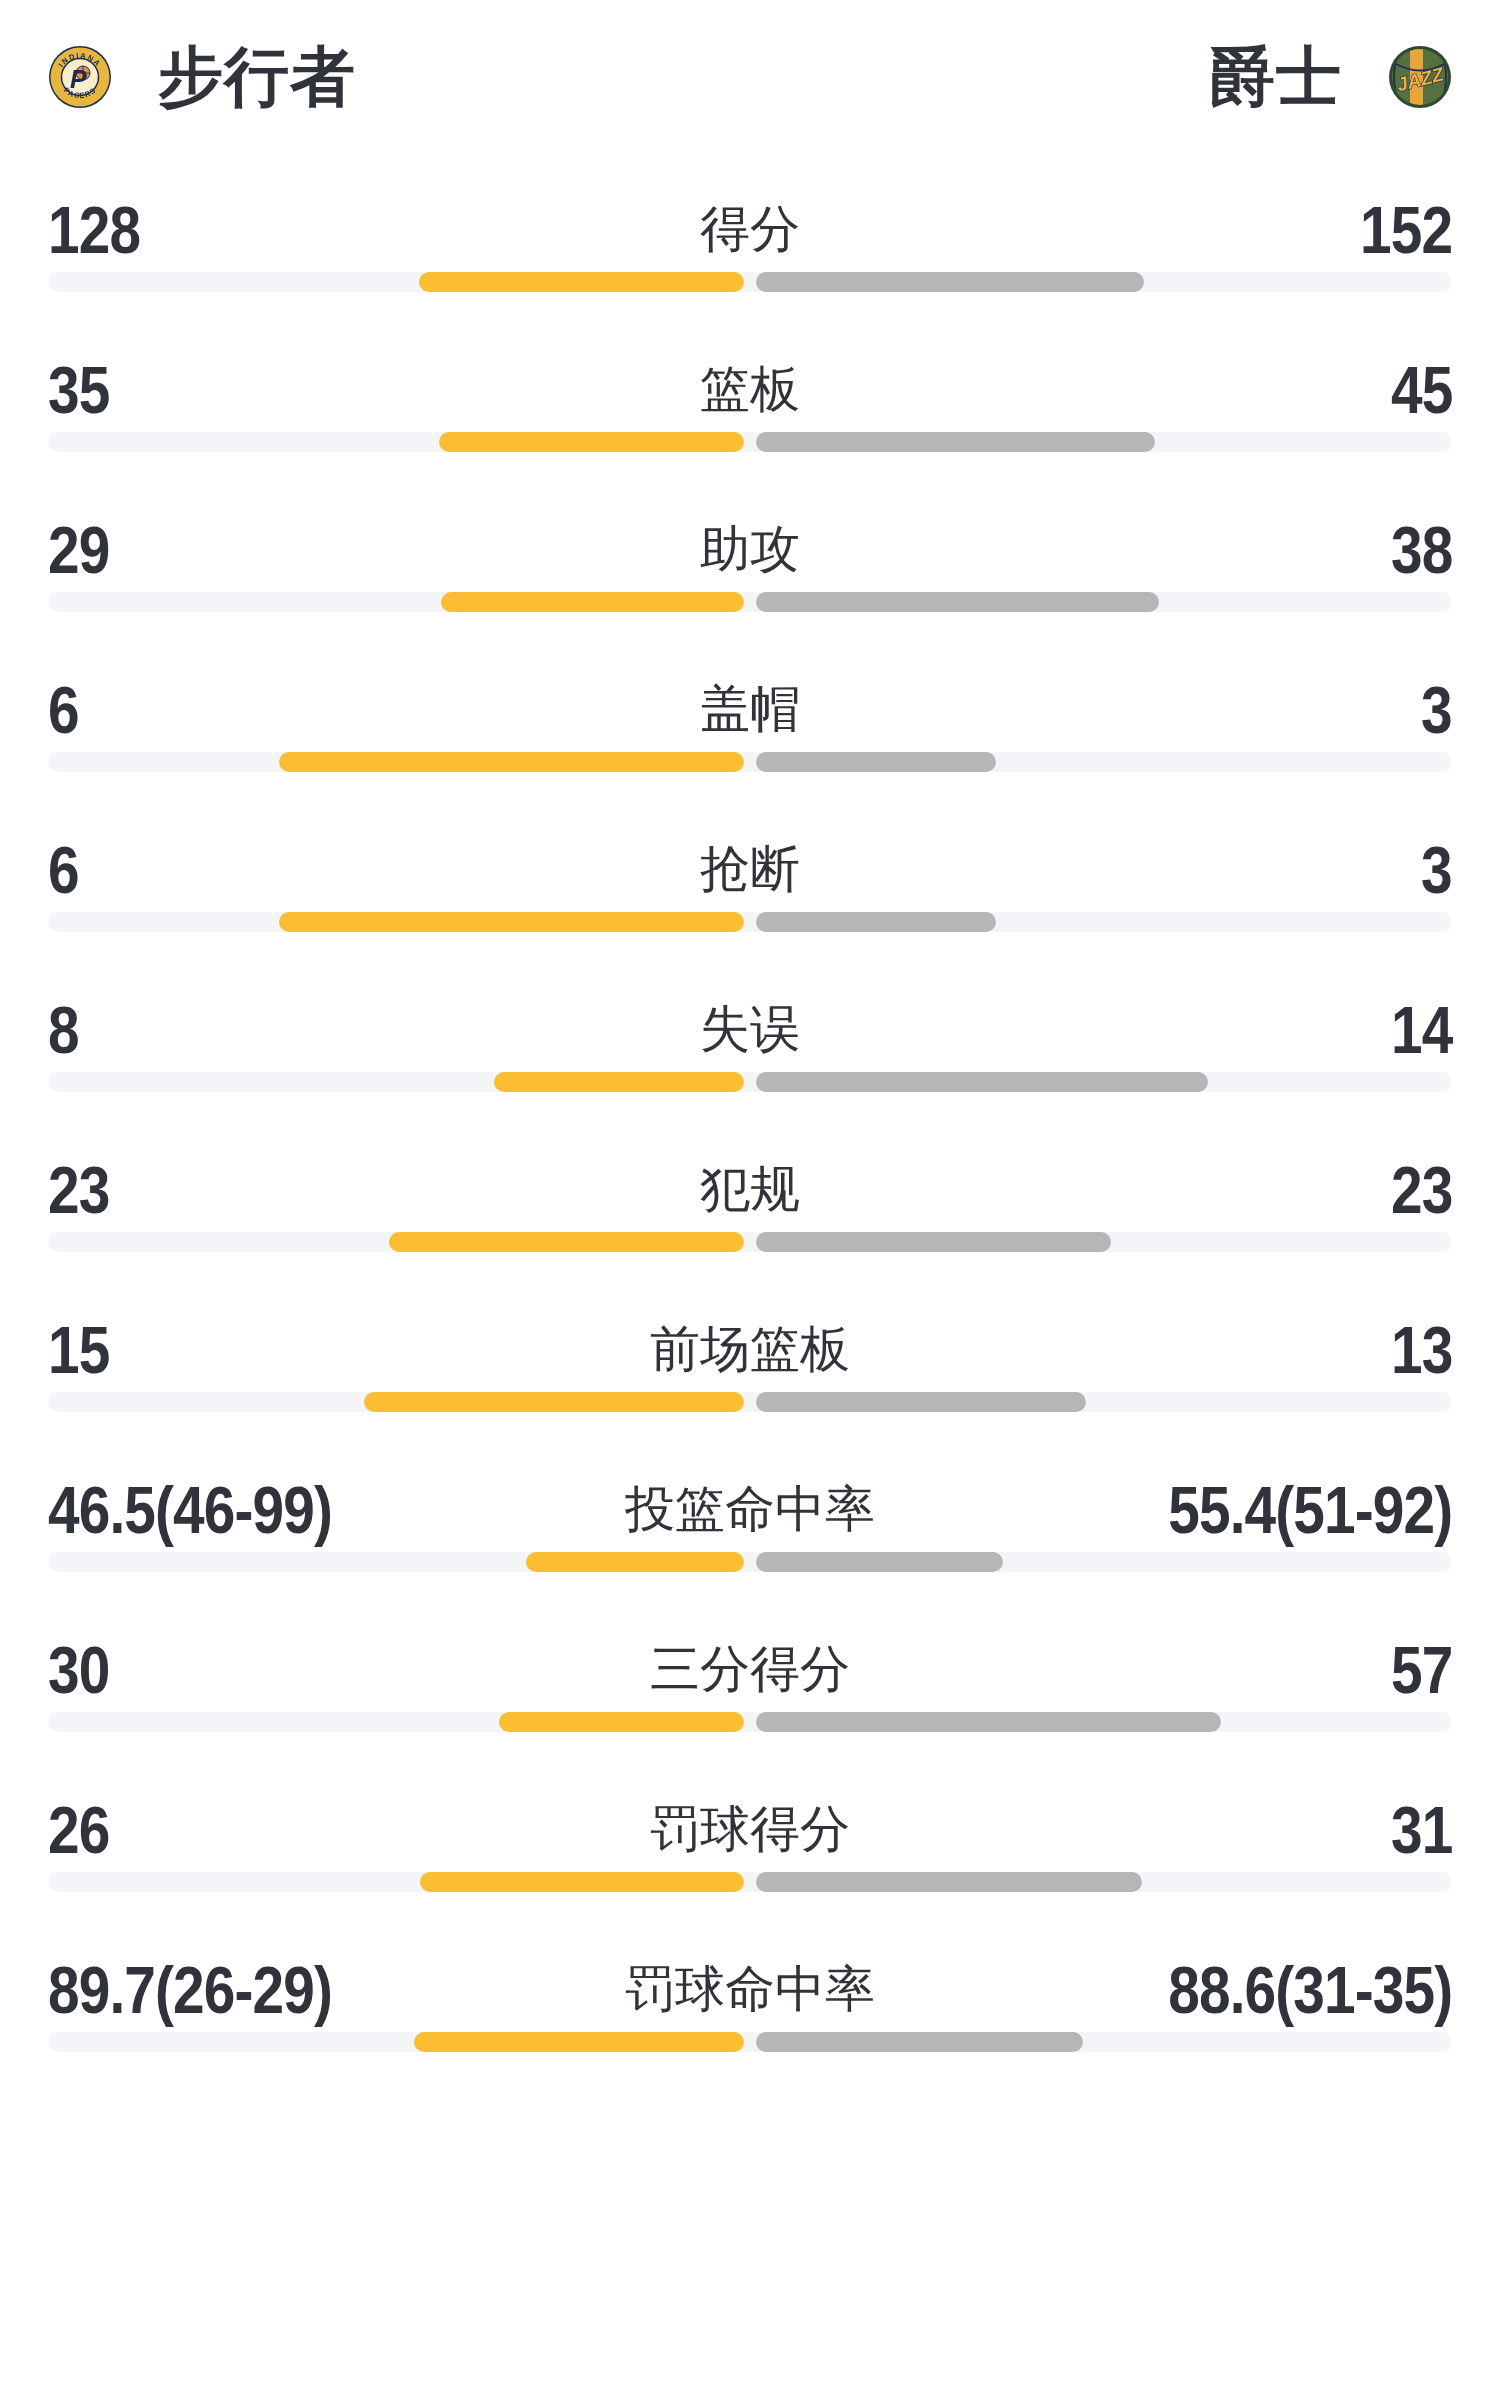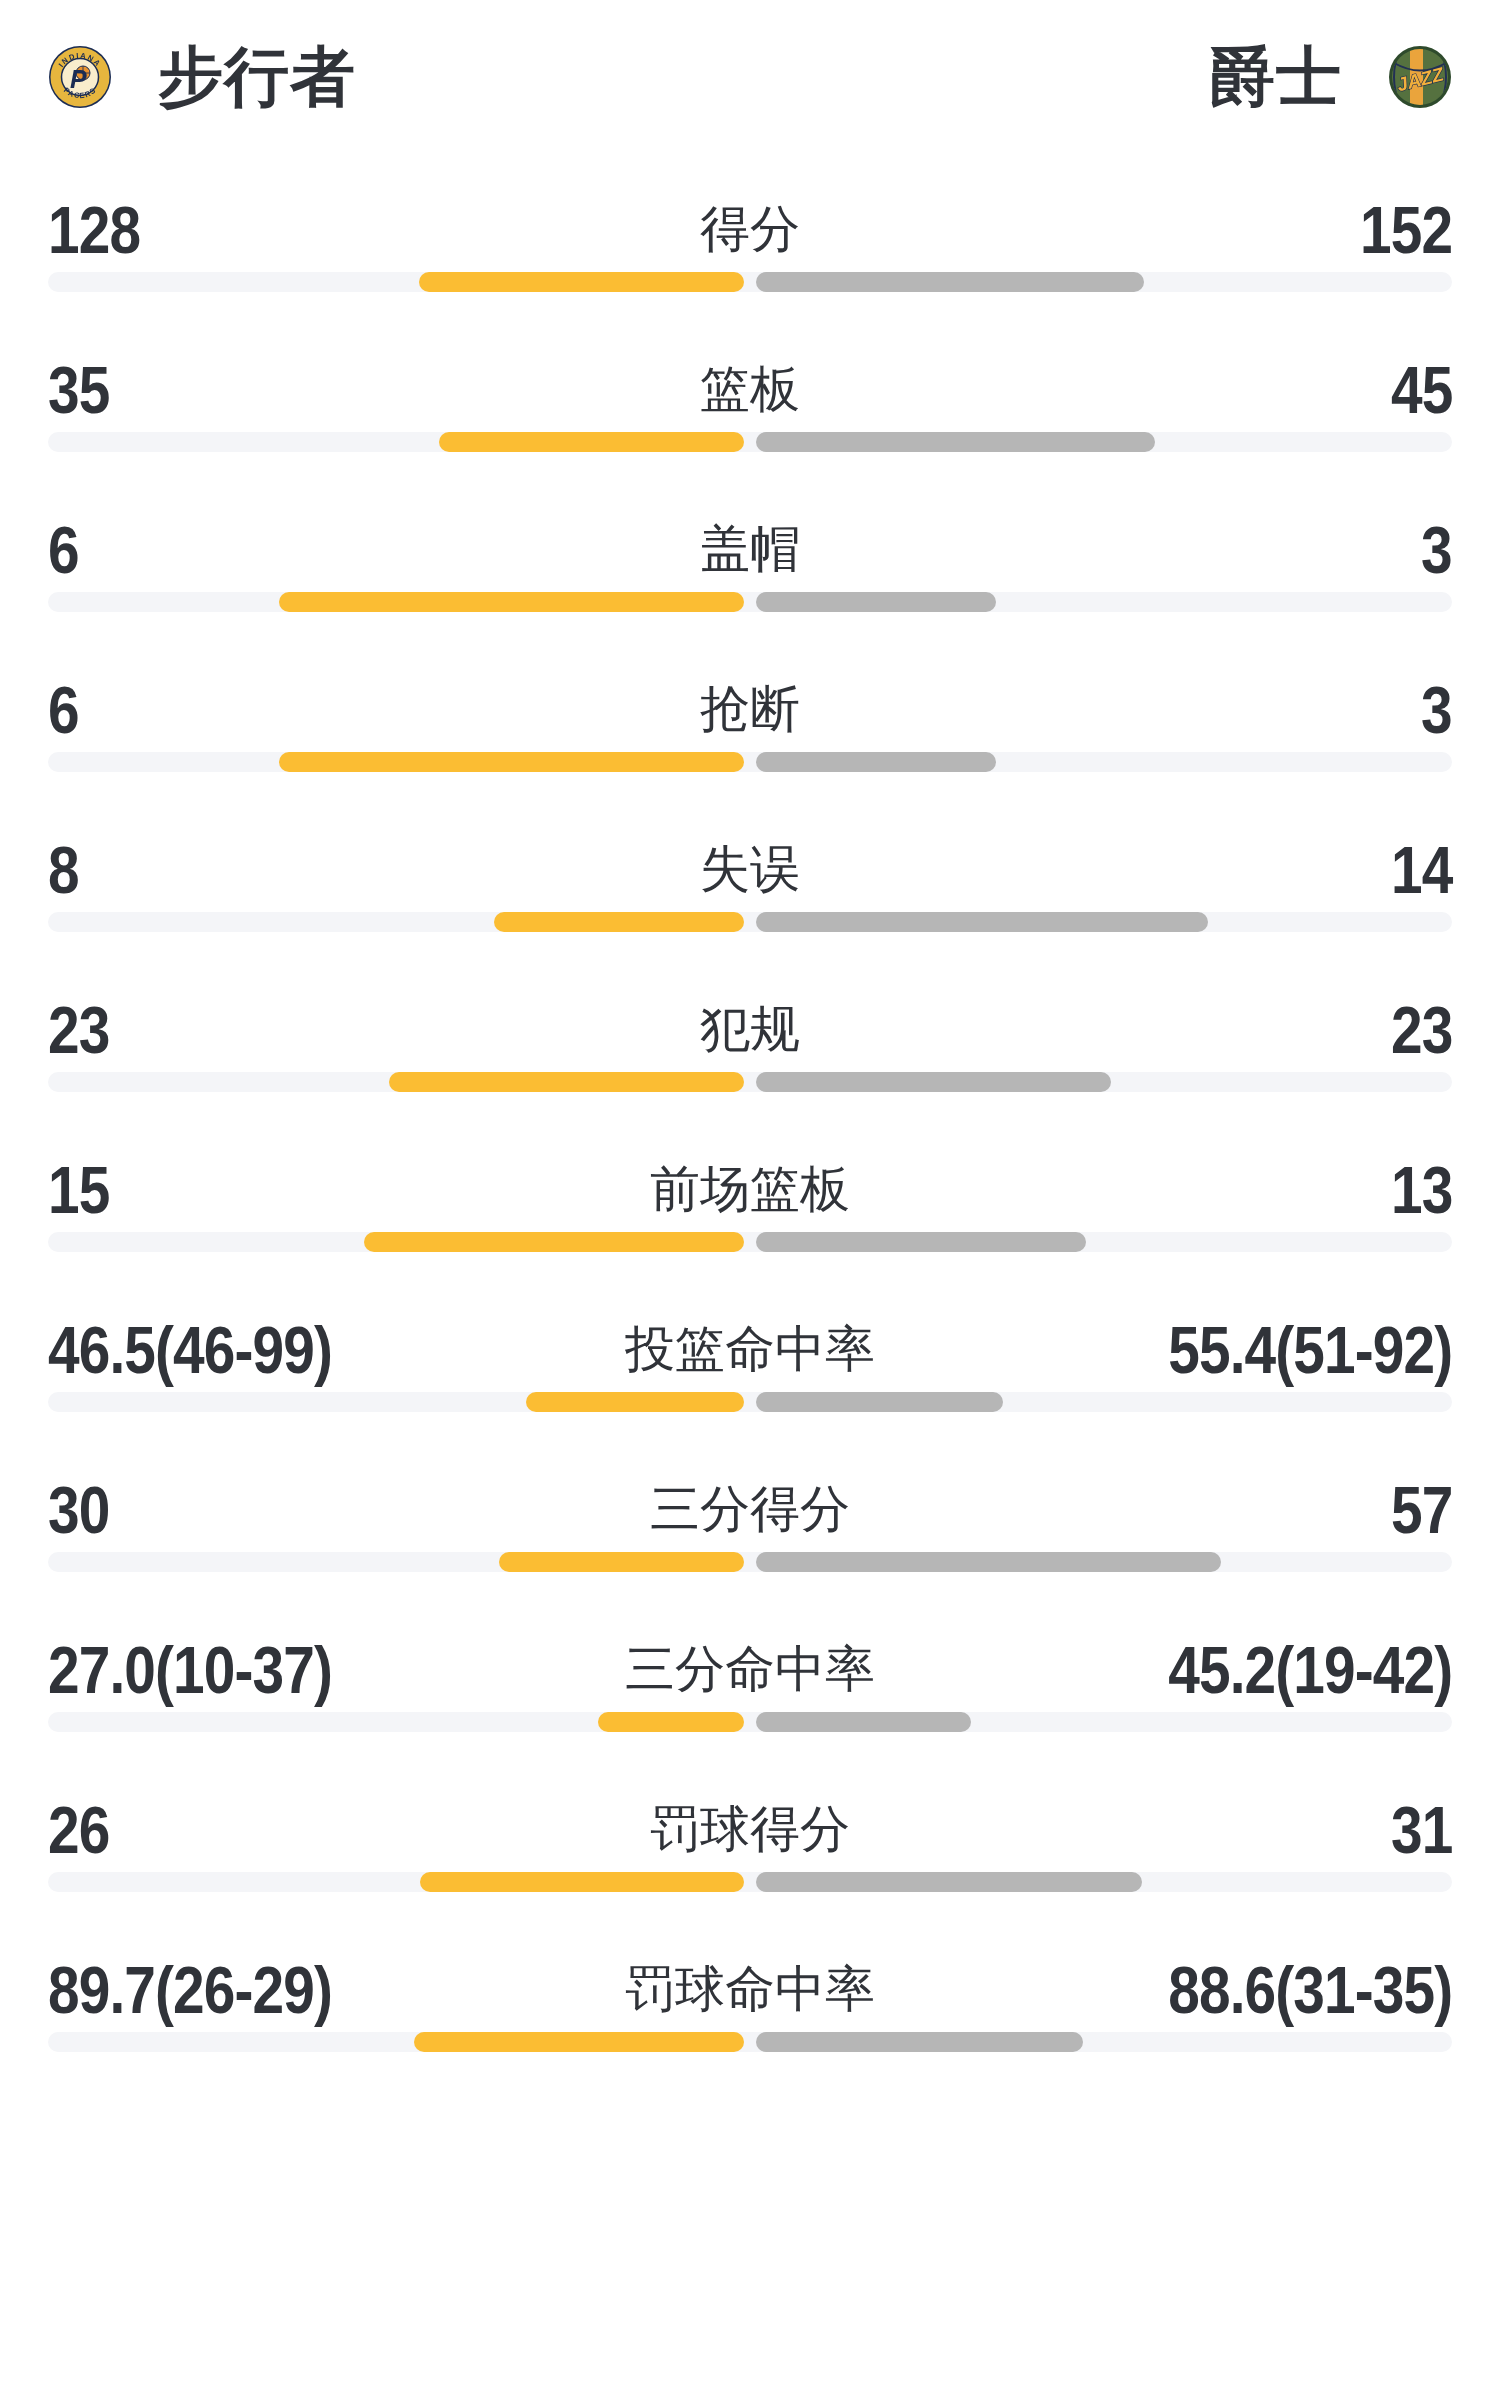--- a/index.html
+++ b/index.html
@@ -100,20 +100,31 @@
         <span class="num left">35</span>
         <span class="label">篮板</span>
         <span class="num right">45</span>
       </div>
       <div class="track">
         <div class="bar home" style="width: 305px;"></div>
         <div class="bar away" style="width: 399px;"></div>
       </div>
     </div>
 
+    <div class="row">
+      <div class="vals">
+        <span class="num left">29</span>
+        <span class="label">助攻</span>
+        <span class="num right">38</span>
+      </div>
+      <div class="track">
+        <div class="bar home" style="width: 303px;"></div>
+        <div class="bar away" style="width: 403px;"></div>
+      </div>
+    </div>
 
     <div class="row">
       <div class="vals">
         <span class="num left">6</span>
         <span class="label">盖帽</span>
         <span class="num right">3</span>
       </div>
       <div class="track">
         <div class="bar home" style="width: 465px;"></div>
         <div class="bar away" style="width: 240px;"></div>
@@ -186,31 +197,20 @@
         <span class="num left">30</span>
         <span class="label">三分得分</span>
         <span class="num right">57</span>
       </div>
       <div class="track">
         <div class="bar home" style="width: 245px;"></div>
         <div class="bar away" style="width: 465px;"></div>
       </div>
     </div>
 
-    <div class="row">
-      <div class="vals">
-        <span class="num left">27.0(10-37)</span>
-        <span class="label">三分命中率</span>
-        <span class="num right">45.2(19-42)</span>
-      </div>
-      <div class="track">
-        <div class="bar home" style="width: 146px;"></div>
-        <div class="bar away" style="width: 215px;"></div>
-      </div>
-    </div>
 
     <div class="row">
       <div class="vals">
         <span class="num left">26</span>
         <span class="label">罚球得分</span>
         <span class="num right">31</span>
       </div>
       <div class="track">
         <div class="bar home" style="width: 324px;"></div>
         <div class="bar away" style="width: 386px;"></div>

